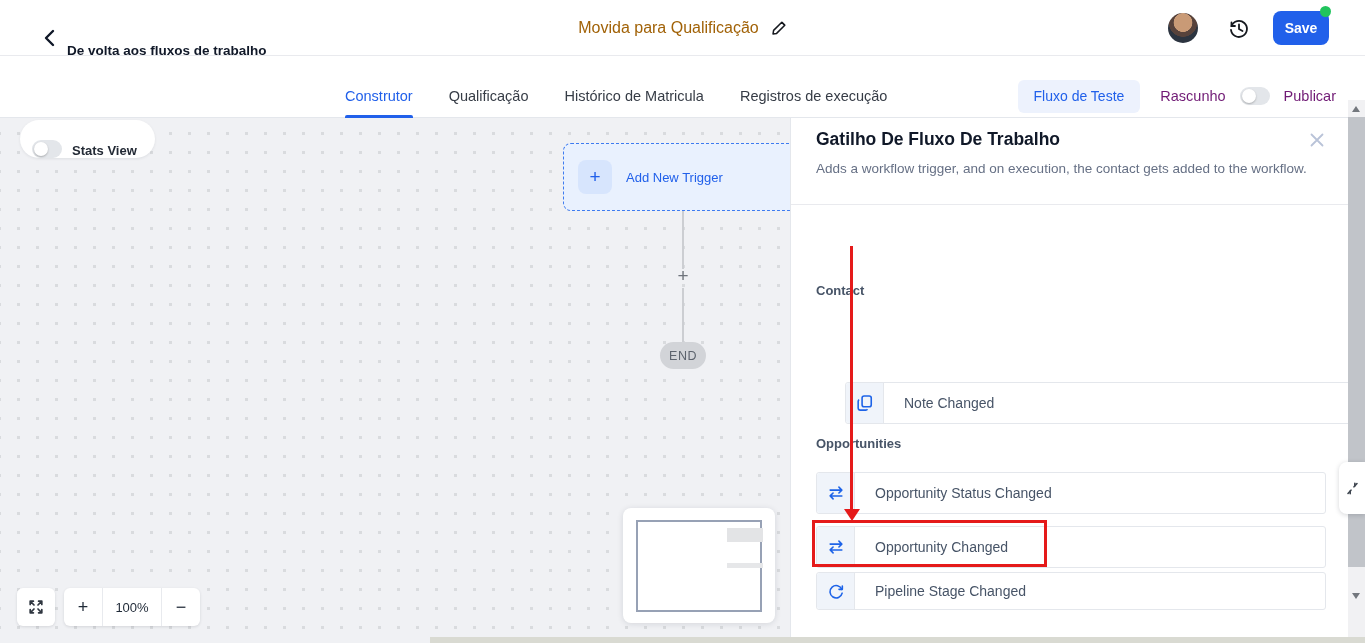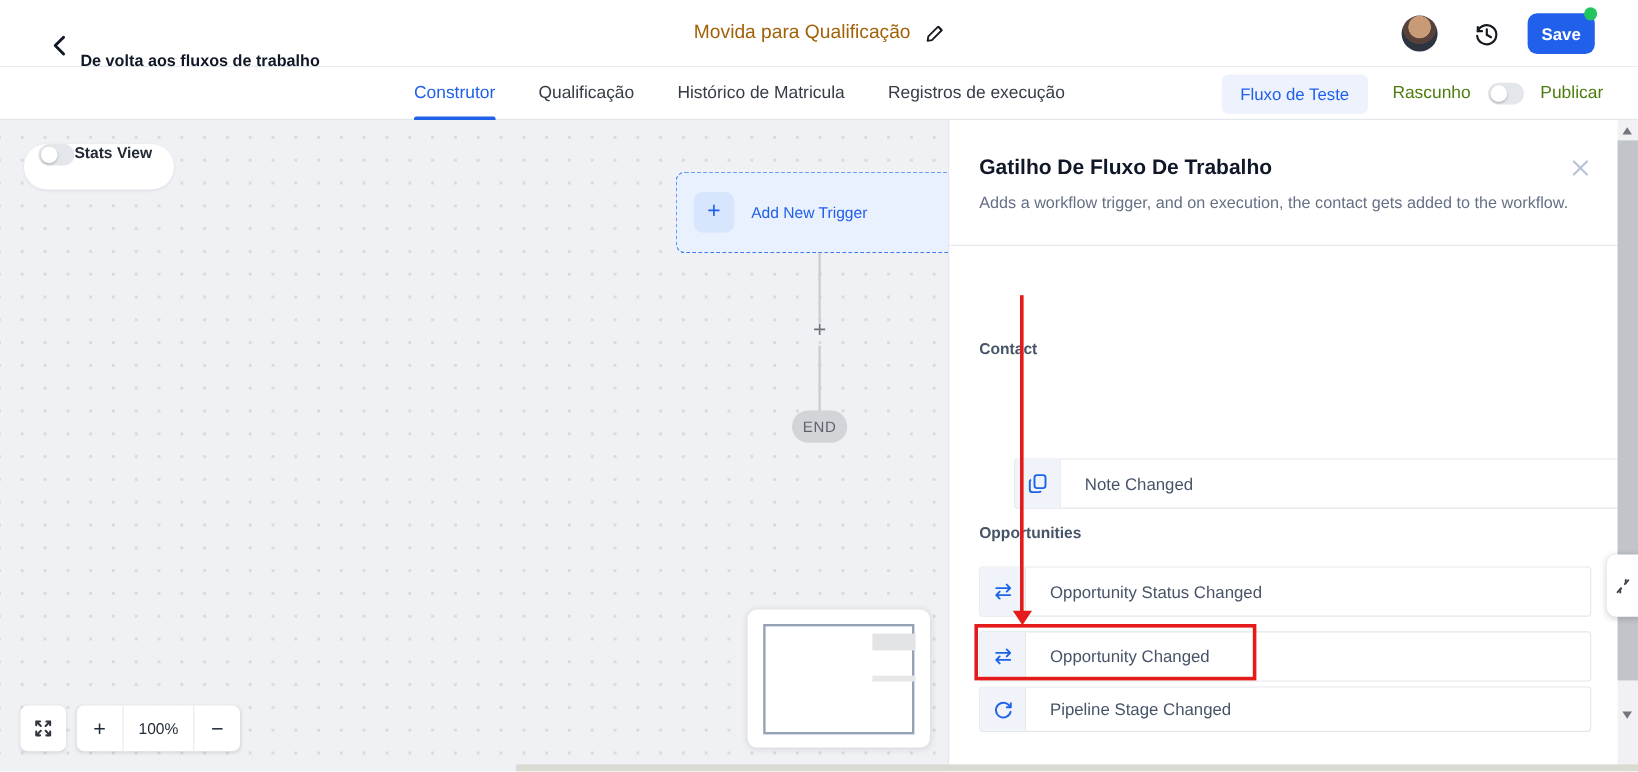--- a/index.html
+++ b/index.html
@@ -16,41 +16,41 @@
                    display:flex; align-items:center; justify-content:center; gap:12px; pointer-events:none; }
   .wf-title { font-size:16px; font-weight:400; color:#a16207; }
   .avatar { position:absolute; left:1168px; top:13px; width:30px; height:30px; border-radius:50%;
             background:radial-gradient(circle at 50% 32%, #c99a76 0 36%, #57423b 38% 55%, #2c3440 57% 100%); }
   .history-btn { position:absolute; left:1227px; top:17px; width:24px; height:24px; cursor:pointer; color:#16191f; }
   .save-btn { position:absolute; left:1273px; top:11px; width:56px; height:34px; background:#2160ea;
               border:none; border-radius:8px; color:#fff; font-size:14px; font-weight:700; cursor:pointer; }
   .save-dot { position:absolute; left:1320px; top:6px; width:11px; height:11px; border-radius:50%; background:#21c45d; }
 
   
-  .subbar { position:absolute; left:0; top:56px; width:1365px; height:44px; background:#fff;
+  .subbar { position:absolute; left:0; top:74px; width:1365px; height:44px; background:#fff;
             border-bottom:1px solid #e4e7ec; z-index:20; }
   .tabs { position:absolute; left:345px; top:0; height:44px; display:flex; gap:36px; }
   .tab { position:relative; height:44px; display:flex; align-items:center; font-size:14.5px; color:#363c46; cursor:pointer; }
   .tab.active { color:#2160ea; font-weight:500; }
   .tab.active::after { content:""; position:absolute; left:0; right:0; bottom:0; height:3px;
                        background:#2160ea; border-radius:2px 2px 0 0; }
   .subbar-right { position:absolute; right:29px; top:0; height:44px; display:flex; align-items:center; gap:14px; }
   .test-flow { height:33px; padding:0 16px; background:#edf2fd; border:none; border-radius:6px;
                color:#2160ea; font-size:14px; font-weight:500; cursor:pointer; }
-  .pub-label { font-size:14.5px; color:#4d7c0f; }
+  .pub-label { font-size:14.5px; color:#701a75; }
   .toggle { width:30px; height:18px; border-radius:9px; background:#e3e6ea; position:relative; cursor:pointer; }
   .toggle .knob { position:absolute; left:2px; top:2px; width:14px; height:14px; border-radius:50%;
                   background:#fff; box-shadow:0 1px 2px rgba(0,0,0,.25); }
 
   
   .canvas { position:absolute; left:0; top:100px; width:790px; height:543px; background:#f0f1f4; overflow:hidden;
             background-image:radial-gradient(#d9dbde 1.5px, transparent 1.6px); background-size:19px 19px;
             background-position:9px 5px; }
   .stats-pill { position:absolute; left:20px; top:20px; height:38px; padding:0 18px 0 12px; background:#fff;
-                border-radius:19px; display:flex; align-items:flex-start; 
+                border-radius:19px; display:flex; align-items:flex-end; gap:10px;
                 box-shadow:0 1px 3px rgba(16,24,40,.08); }
   .stats-label { font-size:13px; font-weight:600; color:#232a35; }
   .trigger-box { position:absolute; left:563px; top:43px; width:242px; height:68px; border:1px dashed #3d7bf0;
                  border-radius:8px; background:#e9f1fe; display:flex; align-items:center; cursor:pointer; }
   .trigger-plus { width:34px; height:34px; margin-left:14px; border-radius:8px; background:#d7e5fd;
                   display:flex; align-items:center; justify-content:center;
                   color:#2160ea; font-size:19px; font-weight:400; }
   .trigger-label { margin-left:14px; color:#2160ea; font-size:13px; font-weight:500; }
   .conn-line1 { position:absolute; left:682px; top:111px; width:2px; height:58px; background:#ccced2; }
   .conn-plus { position:absolute; left:672px; top:165px; width:22px; height:22px; color:#6f747c; font-size:19px;

